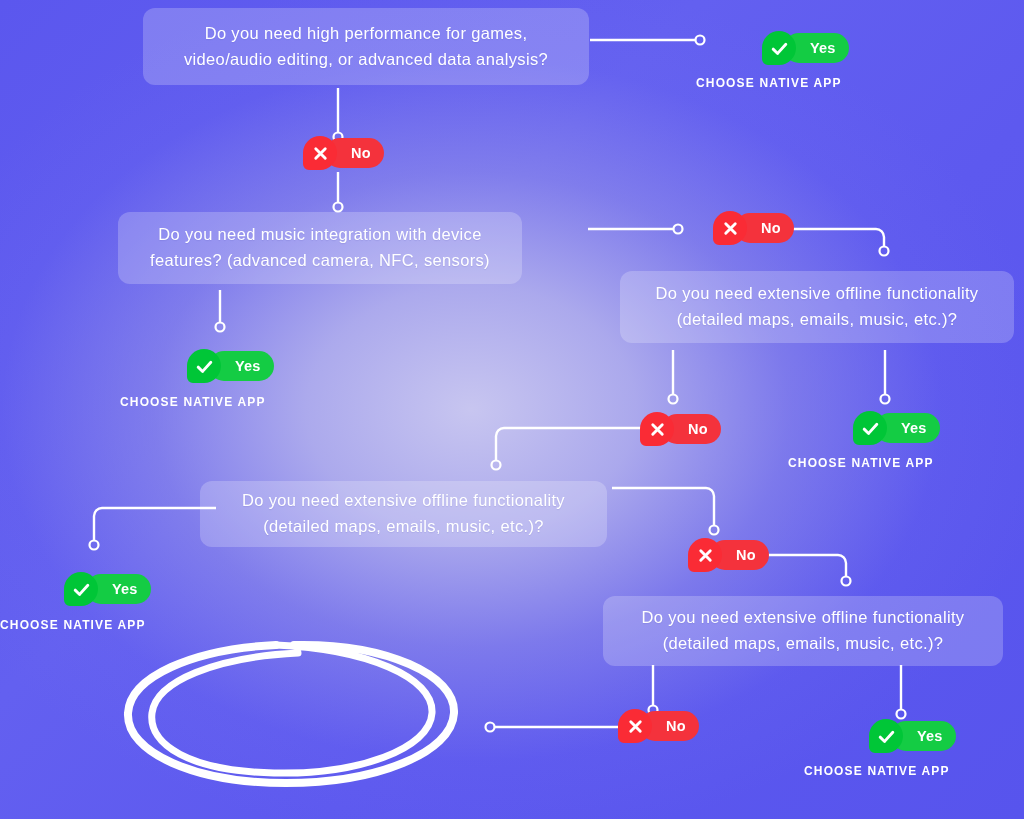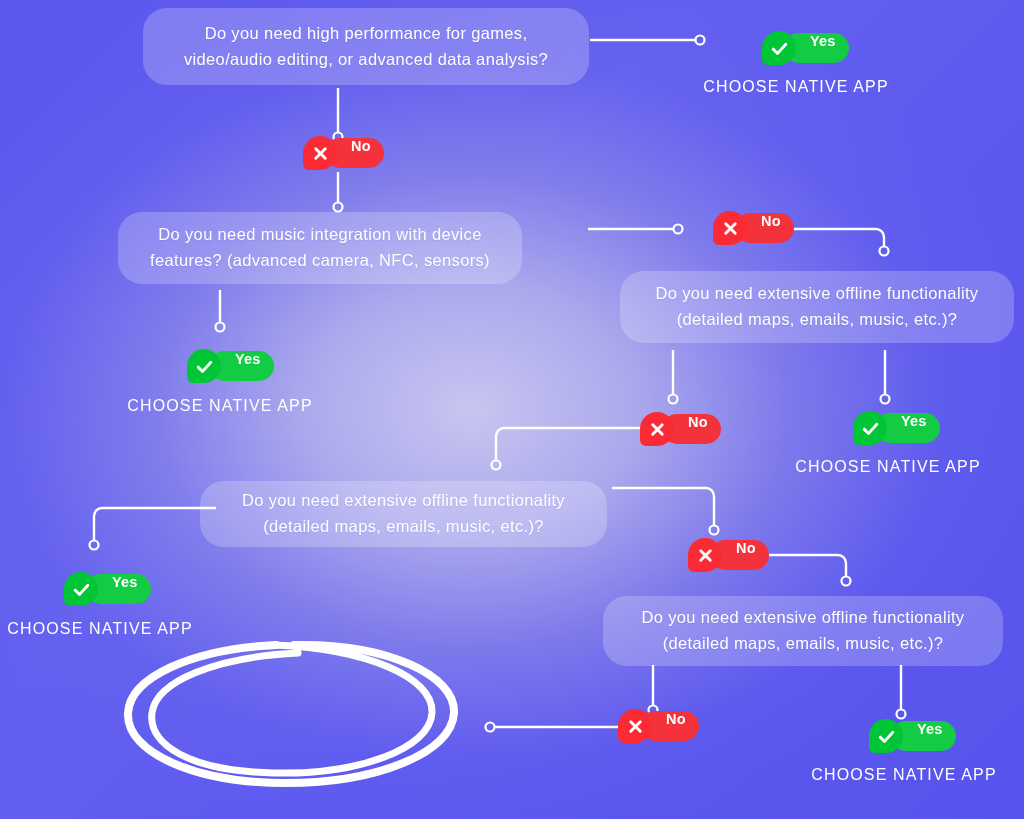--- a/index.html
+++ b/index.html
@@ -20,21 +20,21 @@
         rgba(160,157,232,0.48) 50%,
         rgba(120,116,238,0.12) 74%,
         rgba(91,87,238,0) 92%),
       linear-gradient(135deg, #5b57ee 0%, #6360f0 38%, #5d59ef 62%, #5754ed 100%);
   }
 
   
   .qbox {
     position: absolute;
     box-sizing: border-box;
-    border-radius: 24px;
+    border-radius: 12px;
     background: rgba(255,255,255,0.22);
     color: #ffffff;
     text-align: center;
     display: flex;
     align-items: center;
     justify-content: flex-start;
     padding: 10px 18px;
     font-size: 16.5px;
     line-height: 1.55;
     letter-spacing: 0.35px;
@@ -49,20 +49,21 @@
     display: flex;
     align-items: center;
   }
   .badge .pill {
     position: absolute;
     left: 22px;
     top: 2px;
     height: 30px;
     border-radius: 15px;
     display: flex;
+    align-items: center;
     padding: 0 13px 0 26px;
     color: #ffffff;
     font-size: 14.5px;
     font-weight: 700;
     letter-spacing: 0.2px;
   }
   .badge .bub {
     position: absolute;
     left: 0;
     top: 0;
@@ -77,24 +78,23 @@
   .badge.yes .pill { background: #14cc44; }
   .badge.yes .bub  { background: #00c637; }
   .badge.no  .pill { background: #f4323c; }
   .badge.no  .bub  { background: #fa2b35; }
   .badge .glyph { width: 19px; height: 19px; display:block; }
 
   
   .outcome {
     position: absolute;
     color: #ffffff;
-    font-size: 16px;
-    font-weight: 400;
+    font-size: 12px;
+    font-weight: 700;
     letter-spacing: 1.15px;
-    text-align: center;
     line-height: 1.45;
     text-transform: uppercase;
   }
 
   
   .conn { position: absolute; overflow: visible; }
   .conn path, .conn line {
     fill: none;
     stroke: #ffffff;
     stroke-width: 2.4;

